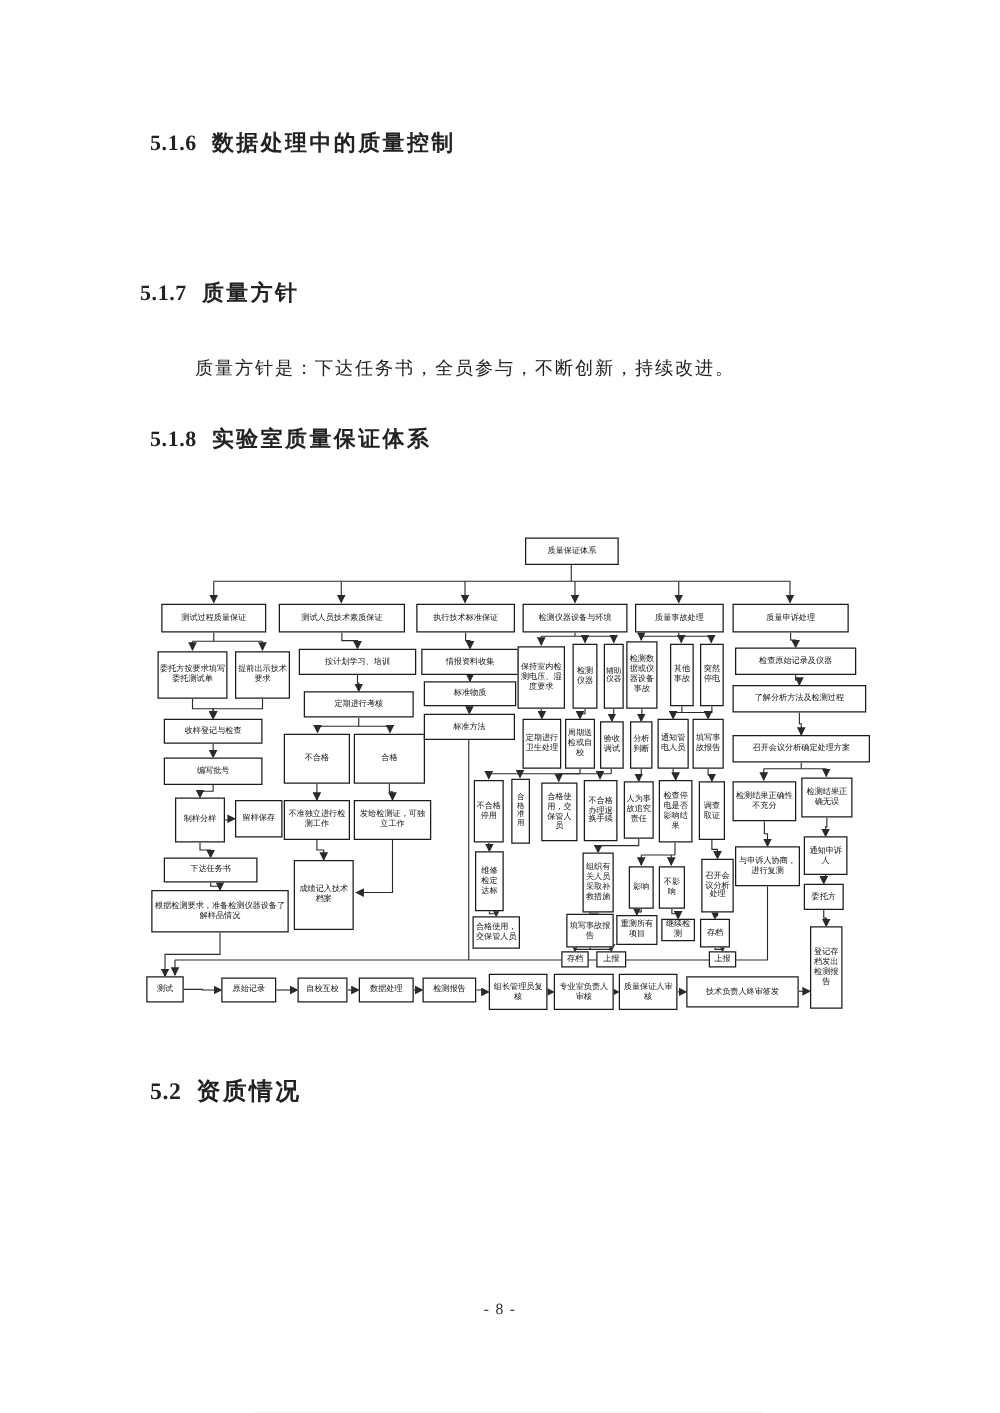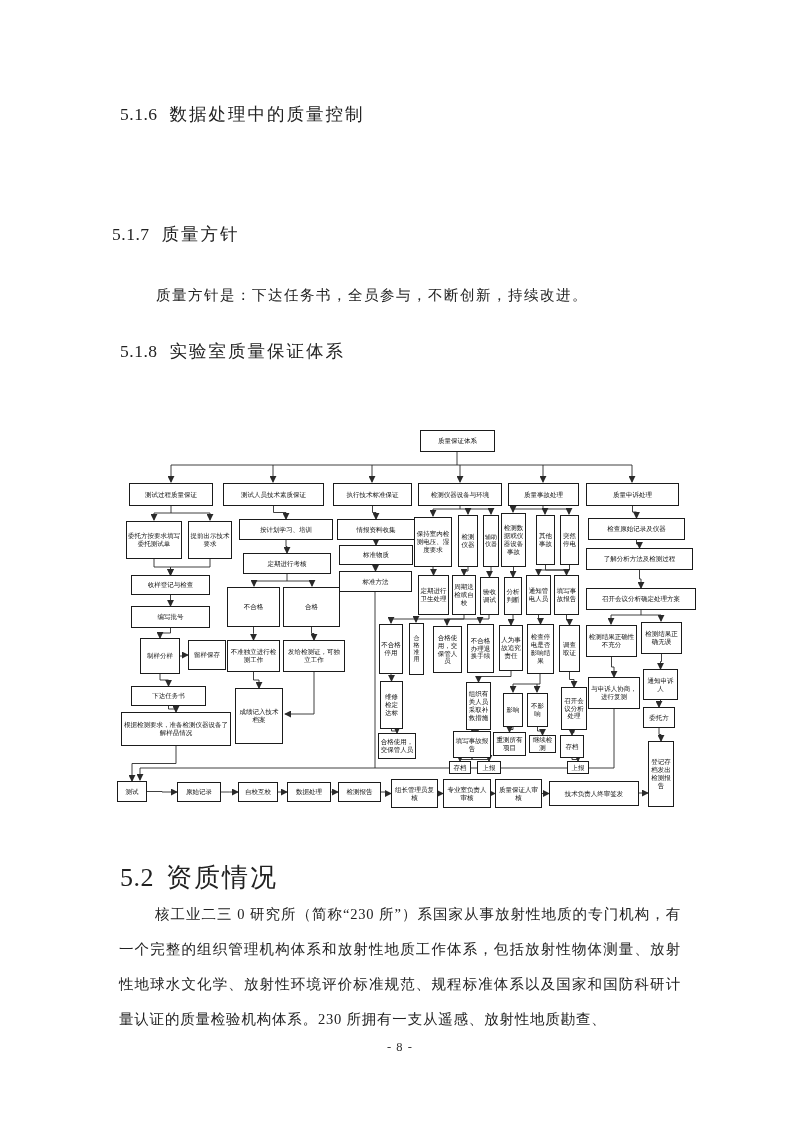--- a/index.html
+++ b/index.html
@@ -1,19 +1,19 @@
 <!DOCTYPE html>
 <html><head>
 <meta charset="utf-8">
 <style>
   html,body{margin:0;padding:0;background:#e8e8e8;}
   .page{position:relative;width:800px;height:1130px;margin:0 auto;background:#ffffff;
         font-family:"Liberation Serif",serif;color:#222;overflow:hidden;}
   .abs{position:absolute;}
-  .sec-h{font-weight:normal;font-size:17.5px;letter-spacing:0.5px;white-space:nowrap;}
+  .sec-h{font-weight:bold;font-size:17.5px;letter-spacing:0.5px;white-space:nowrap;}
   .sec-h .num{font-family:"Liberation Serif",serif;margin-right:12px;}
   .sec-h .t{font-family:"Liberation Sans",sans-serif;letter-spacing:2px;}
   .para{font-size:14.5px;letter-spacing:1.5px;line-height:28px;width:562px;}
   .indent{text-indent:36px;}
   .just{text-align:justify;line-height:35px;letter-spacing:0.8px;}
   .caption{width:800px;text-align:center;font-weight:bold;font-size:14px;letter-spacing:1px;}
   .caption .num{margin-right:14px;}
   .pagenum{width:800px;text-align:center;font-size:12.5px;letter-spacing:1px;color:#333;}
   
   #flow-svg{position:absolute;left:0;top:0;z-index:1;}
@@ -219,20 +219,19 @@
       <div class="fnode" style="left: 238px; top: 782px; width: 40px; height: 20px;">自校互校</div>
       <div class="fnode" style="left: 287px; top: 782px; width: 44px; height: 20px;">数据处理</div>
       <div class="fnode" style="left: 338px; top: 782px; width: 43px; height: 20px;">检测报告</div>
       <div class="fnode" style="left: 391px; top: 779px; width: 47px; height: 29px;">组长管理员复核</div>
       <div class="fnode" style="left: 443px; top: 779px; width: 48px; height: 29px;">专业室负责人审核</div>
       <div class="fnode" style="left: 495px; top: 779px; width: 47px; height: 29px;">质量保证人审核</div>
       <div class="fnode" style="left: 549px; top: 781px; width: 90px; height: 25px;">技术负责人终审签发</div>
     </div>
 
 
-  <div class="abs sec-h" style="left:120px;top:860px;font-size:26px;">
+  <div class="abs sec-h" style="left:120px;top:860px;font-size:19px;">
     <span class="num">5.2</span><span class="t">资质情况</span>
   </div>
-  <div class="abs para indent just" style="left:119px;top:897px;">核工业二三 0 研究所（简称“230 所”）系国家从事放射性地质的专门机构，有一个完整的组织管理机构体系和放射性地质工作体系，包括放射性物体测量、放射性地球水文化学、放射性环境评价标准规范、规程标准体系以及国家和国防科研计量认证的质量检验机构体系。230 所拥有一支从遥感、放射性地质勘查、</div>
 
   <div class="abs pagenum" style="left:0;top:1040px;">- 8 -</div>
 
 </div>
 
 </body></html>

